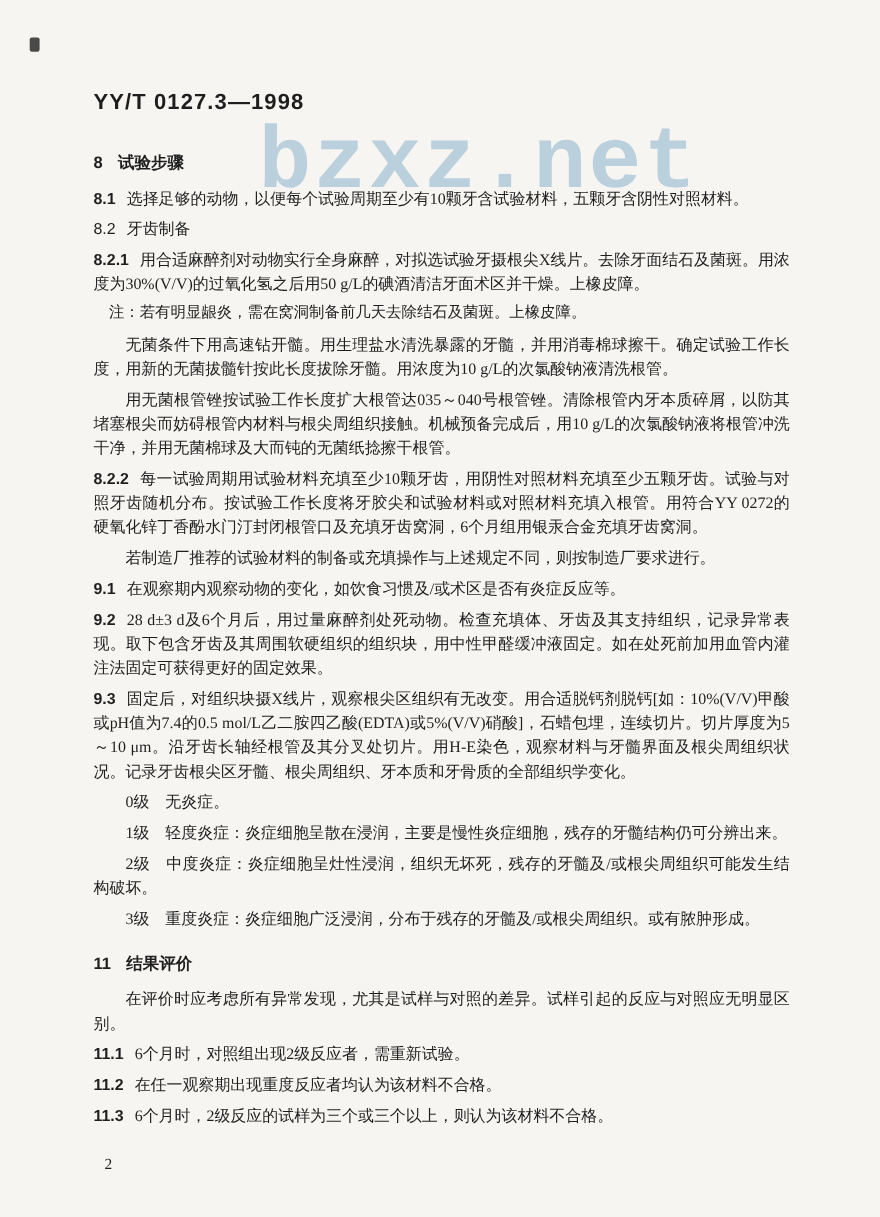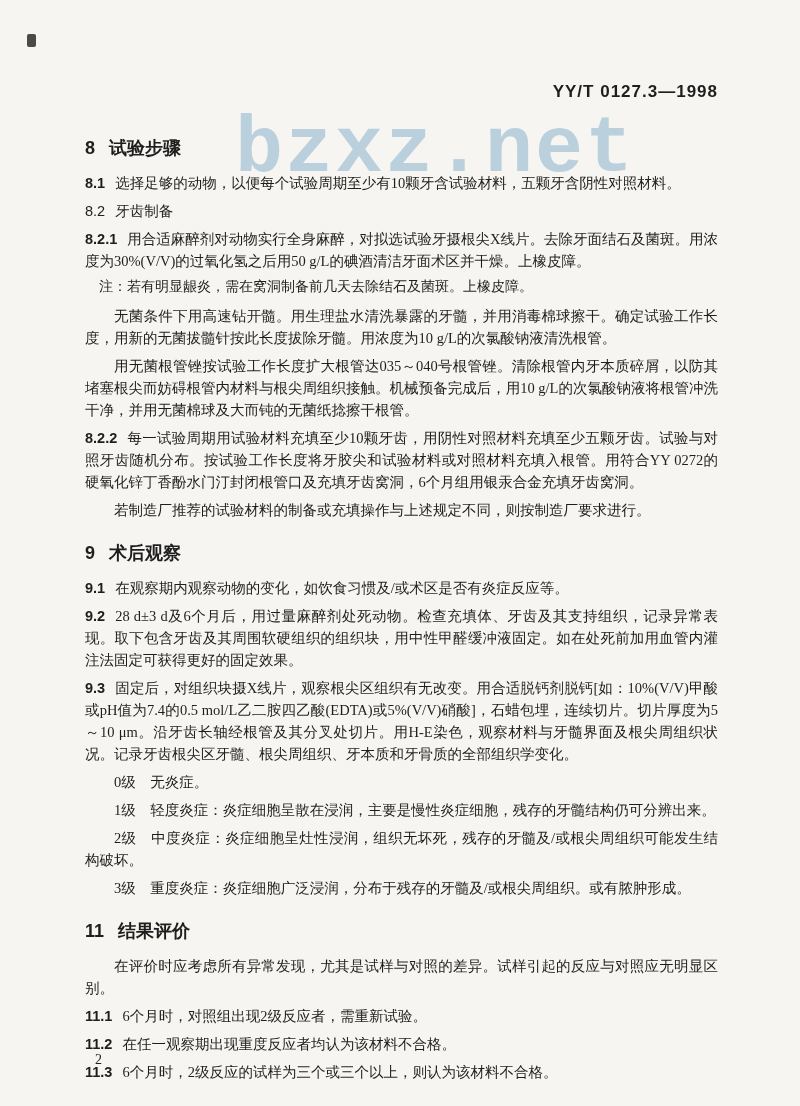--- a/index.html
+++ b/index.html
@@ -22,25 +22,25 @@
     position: absolute; left: 235px; top: 104px;
     font-family: Liberation Mono, monospace;
     font-size: 80px; font-weight: bold; letter-spacing: 2px;
     color: rgba(122, 168, 198, 0.48);
     z-index: 0;
     white-space: nowrap;
     user-select: none;
   }
   .page { position: relative; z-index: 1; padding: 82px 82px 0 85px; }
   .doc-header {
-    text-align: right; font-weight: bold; font-size: 17px;
+    text-align: left; font-weight: bold; font-size: 20px;
     letter-spacing: 1px; margin: 0 0 34px 0;
     font-family: "Liberation Sans", "DejaVu Sans", sans-serif;
   }
-  .sec { font-size: 18px; font-weight: bold; margin: 20px 0 12px 0; }
+  .sec { font-size: 15px; font-weight: bold; margin: 20px 0 12px 0; }
   .sec .num { margin-right: 14px; font-family: "Liberation Sans", "DejaVu Sans", sans-serif; }
   p { margin: 0 0 6px 0; font-size: 14.5px; line-height: 22px; text-align: justify; }
   p .num { font-weight: bold; margin-right: 10px; font-family: "Liberation Sans", "DejaVu Sans", sans-serif; }
   .subhead, .subhead .num { font-weight: normal; }
   .indent { text-indent: 2em; }
   .note { font-size: 14px; line-height: 18px; margin: 2px 0 9px 14px; }
   .page-number { position: absolute; left: 95px; top: 1052px; font-size: 14px; z-index: 1; }
 </style>
 </head>
 <body>
@@ -73,23 +73,20 @@
   <p class="indent">无菌条件下用高速钻开髓。用生理盐水清洗暴露的牙髓，并用消毒棉球擦干。确定试验工作长度，用新的无菌拔髓针按此长度拔除牙髓。用浓度为10 g/L的次氯酸钠液清洗根管。</p>
 
   <p class="indent">用无菌根管锉按试验工作长度扩大根管达035～040号根管锉。清除根管内牙本质碎屑，以防其堵塞根尖而妨碍根管内材料与根尖周组织接触。机械预备完成后，用10 g/L的次氯酸钠液将根管冲洗干净，并用无菌棉球及大而钝的无菌纸捻擦干根管。</p>
 
   <p>
     <span class="num">8.2.2</span><span>每一试验周期用试验材料充填至少10颗牙齿，用阴性对照材料充填至少五颗牙齿。试验与对照牙齿随机分布。按试验工作长度将牙胶尖和试验材料或对照材料充填入根管。用符合YY 0272的硬氧化锌丁香酚水门汀封闭根管口及充填牙齿窝洞，6个月组用银汞合金充填牙齿窝洞。</span>
   </p>
 
   <p class="indent">若制造厂推荐的试验材料的制备或充填操作与上述规定不同，则按制造厂要求进行。</p>
 
-  <h2 class="sec">
-    <span class="num">9</span><span>术后观察</span>
-  </h2>
 
   <p>
     <span class="num">9.1</span><span>在观察期内观察动物的变化，如饮食习惯及/或术区是否有炎症反应等。</span>
   </p>
 
   <p>
     <span class="num">9.2</span><span>28 d±3 d及6个月后，用过量麻醉剂处死动物。检查充填体、牙齿及其支持组织，记录异常表现。取下包含牙齿及其周围软硬组织的组织块，用中性甲醛缓冲液固定。如在处死前加用血管内灌注法固定可获得更好的固定效果。</span>
   </p>
 
   <p>

